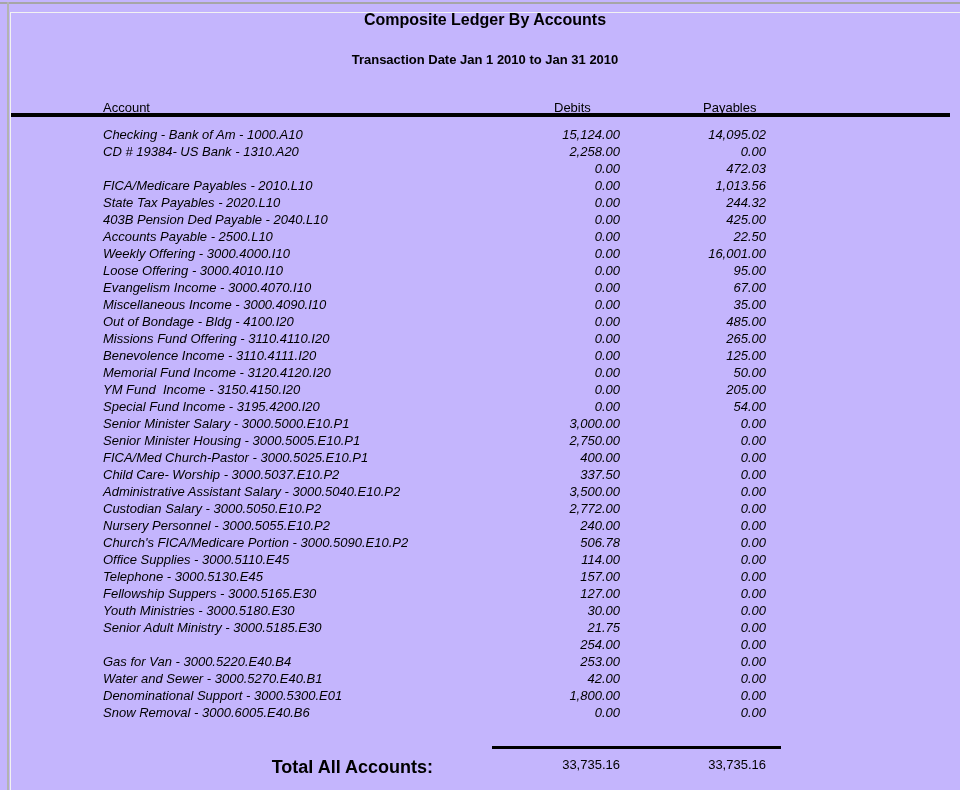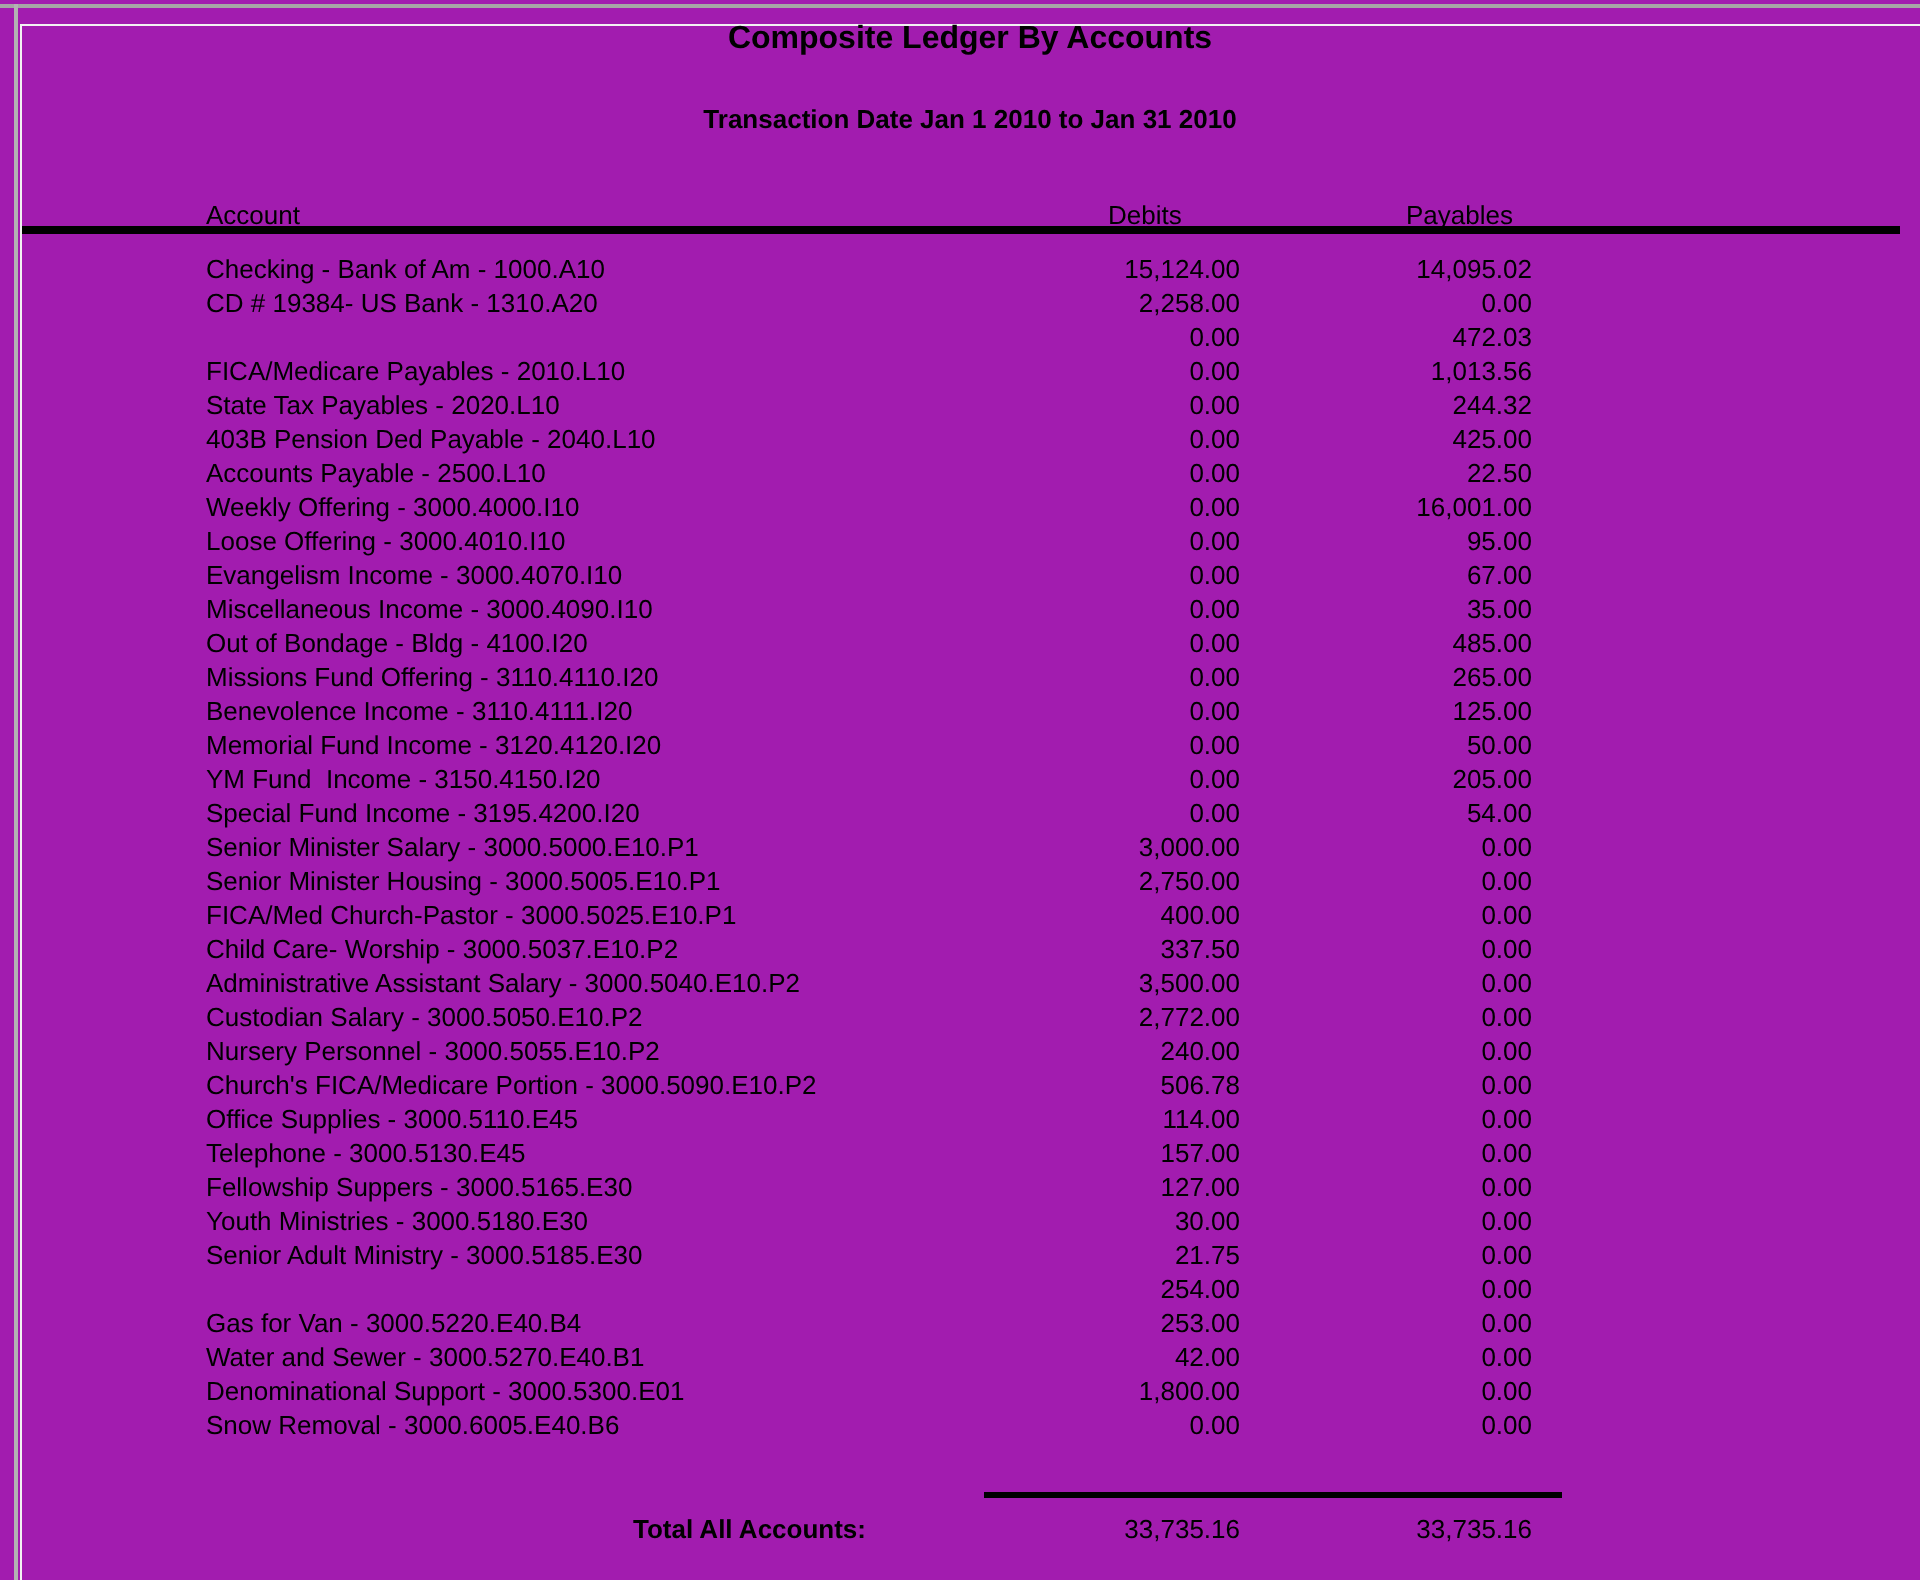--- a/index.html
+++ b/index.html
@@ -3,21 +3,21 @@
 <meta charset="utf-8">
 <style>
   html, body { margin: 0; padding: 0; }
   body {
     width: 960px; height: 790px;
     background: #ffffff;
     font-family: "Liberation Sans", sans-serif;
     color: #000000;
     overflow: hidden;
   }
-  .canvas { position: relative; width: 960px; height: 790px; background: #a21caf; }
+  .canvas { position: relative; width: 960px; height: 790px; background: #c4b5fd; }
 
   
   .frame-top  { position: absolute; left: 0; top: 2px; width: 960px; height: 2px; background: #a6a6a6; }
   .frame-left { position: absolute; left: 7px; top: 2px; width: 2px; height: 788px; background: #b3b3b3; }
   .inner-top  { position: absolute; left: 10px; top: 12px; width: 950px; height: 1px; background: #f2f2f2; }
   .inner-left { position: absolute; left: 10px; top: 12px; width: 1px; height: 778px; background: #f2f2f2; }
 
   .title {
     position: absolute; top: 11px; left: 10px; width: 950px;
     text-align: center; font-size: 16px; font-weight: bold; white-space: pre;
@@ -27,30 +27,30 @@
     text-align: center; font-size: 13px; white-space: pre; font-weight: bold;
   }
 
   .ch { position: absolute; top: 100px; font-size: 13px; white-space: pre; }
   .ch-account { left: 103px; }
   .ch-debits  { left: 554px; }
   .ch-credits { left: 703px; }
 
   .header-rule { position: absolute; top: 113px; left: 11px; width: 939px; height: 4px; background: #000000; }
 
-  .rows { position: absolute; top: 126px; left: 0; width: 960px; }
+  .rows { position: absolute; top: 126px; left: 0; width: 960px; font-style: italic; }
   .row  { position: relative; height: 17px; font-size: 13px; line-height: 17px; }
   .cell-account { position: absolute; left: 103px; white-space: pre; }
   .cell-debits  { position: absolute; left: 460px; width: 160px; text-align: right; white-space: pre; }
   .cell-credits { position: absolute; left: 606px; width: 160px; text-align: right; white-space: pre; }
 
   .total-rule { position: absolute; top: 746px; left: 492px; width: 289px; height: 3px; background: #000000; }
   .total-label {
     position: absolute; top: 757px; left: 233px; width: 200px;
-    text-align: right; font-size: 13px; font-weight: bold; white-space: pre;
+    text-align: right; font-size: 18px; font-weight: bold; white-space: pre;
   }
   .total-debits  { position: absolute; top: 757px; left: 460px; width: 160px; text-align: right; font-size: 13px; }
   .total-credits { position: absolute; top: 757px; left: 606px; width: 160px; text-align: right; font-size: 13px; }
 </style>
 </head>
 <body>
 
 <div class="canvas">
   <div class="frame-top"></div>
   <div class="frame-left"></div>

